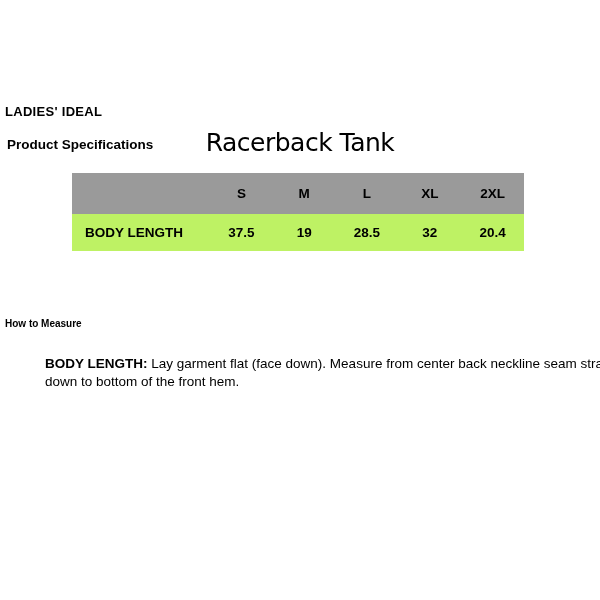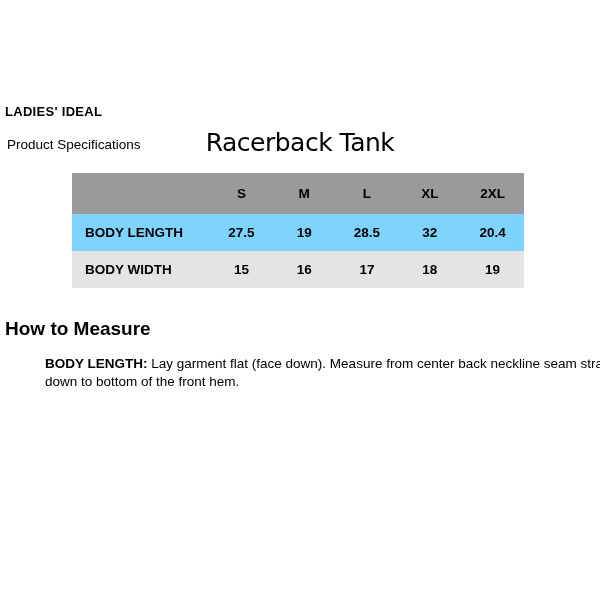--- a/index.html
+++ b/index.html
@@ -18,21 +18,21 @@
     top: 104px;
     font-size: 13px;
     font-weight: bold;
     letter-spacing: 0.3px;
   }
   .section-label {
     position: absolute;
     left: 7px;
     top: 137px;
     font-size: 13.5px;
-    font-weight: normal;
+    font-weight: bold;
   }
   .product-name {
     position: absolute;
     left: 0;
     top: 128px;
     width: 600px;
     text-align: center;
     font-family: "DejaVu Sans", sans-serif;
     font-size: 25px;
     font-weight: normal;
@@ -57,21 +57,21 @@
   .spec-table tbody tr { height: 37px; }
   .spec-table .lbl {
     width: 125px;
     text-align: left;
     padding-left: 13px;
   }
   .htm-heading {
     position: absolute;
     left: 5px;
     top: 318px;
-    font-size: 19px;
+    font-size: 10px;
     font-weight: bold;
   }
   .instructions {
     position: absolute;
     left: 5px;
     top: 355px;
     width: 592px;
     font-size: 13.5px;
     line-height: 18px;
     margin-left: 40px;
@@ -95,35 +95,27 @@
       <tr style="background: rgb(154, 154, 154);">
         <th class="lbl"></th>
         <th>S</th>
         <th>M</th>
         <th>L</th>
         <th>XL</th>
         <th>2XL</th>
       </tr>
     </thead>
     <tbody>
-      <tr style="background: #7dd3fc;">
+      <tr style="background: #bef264;">
         <td class="lbl">BODY LENGTH</td>
-        <td>27.5</td>
+        <td>37.5</td>
         <td>19</td>
         <td>28.5</td>
         <td>32</td>
         <td>20.4</td>
-      </tr>
-      <tr style="background: rgb(228, 228, 228);">
-        <td class="lbl">BODY WIDTH</td>
-        <td>15</td>
-        <td>16</td>
-        <td>17</td>
-        <td>18</td>
-        <td>19</td>
       </tr>
     </tbody>
   </table>
 
   <div class="htm-heading">How to Measure</div>
 
   <div class="instructions">
     <p><strong>BODY LENGTH:</strong> <span>Lay garment flat (face down). Measure from center back neckline seam straight down to bottom of the front hem.</span></p>
   </div>
 

